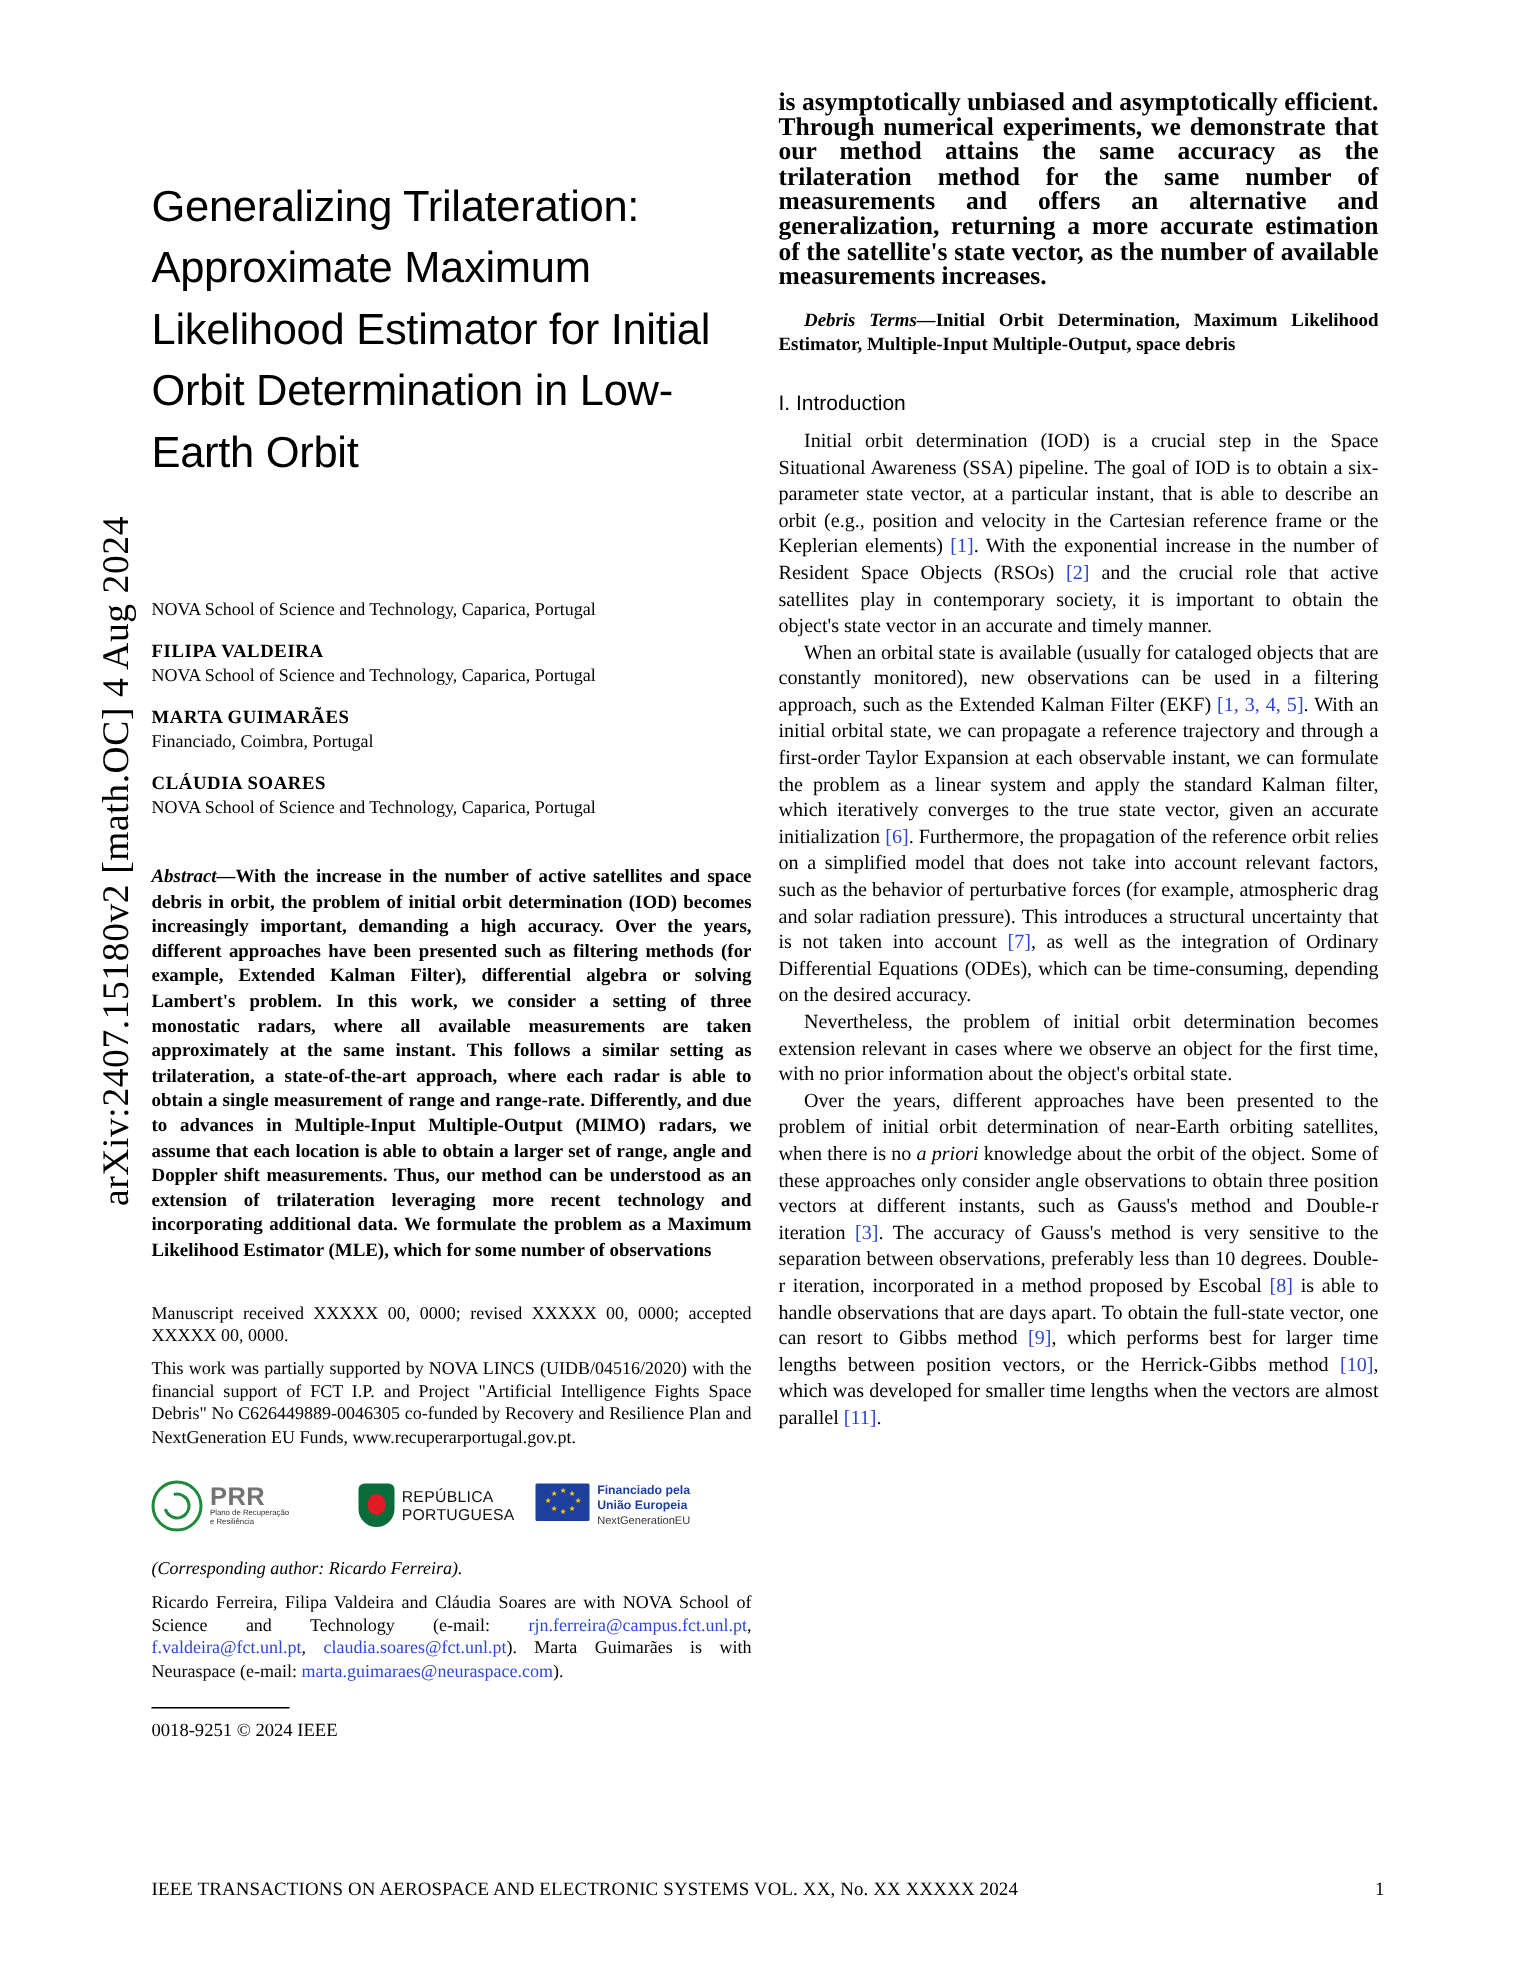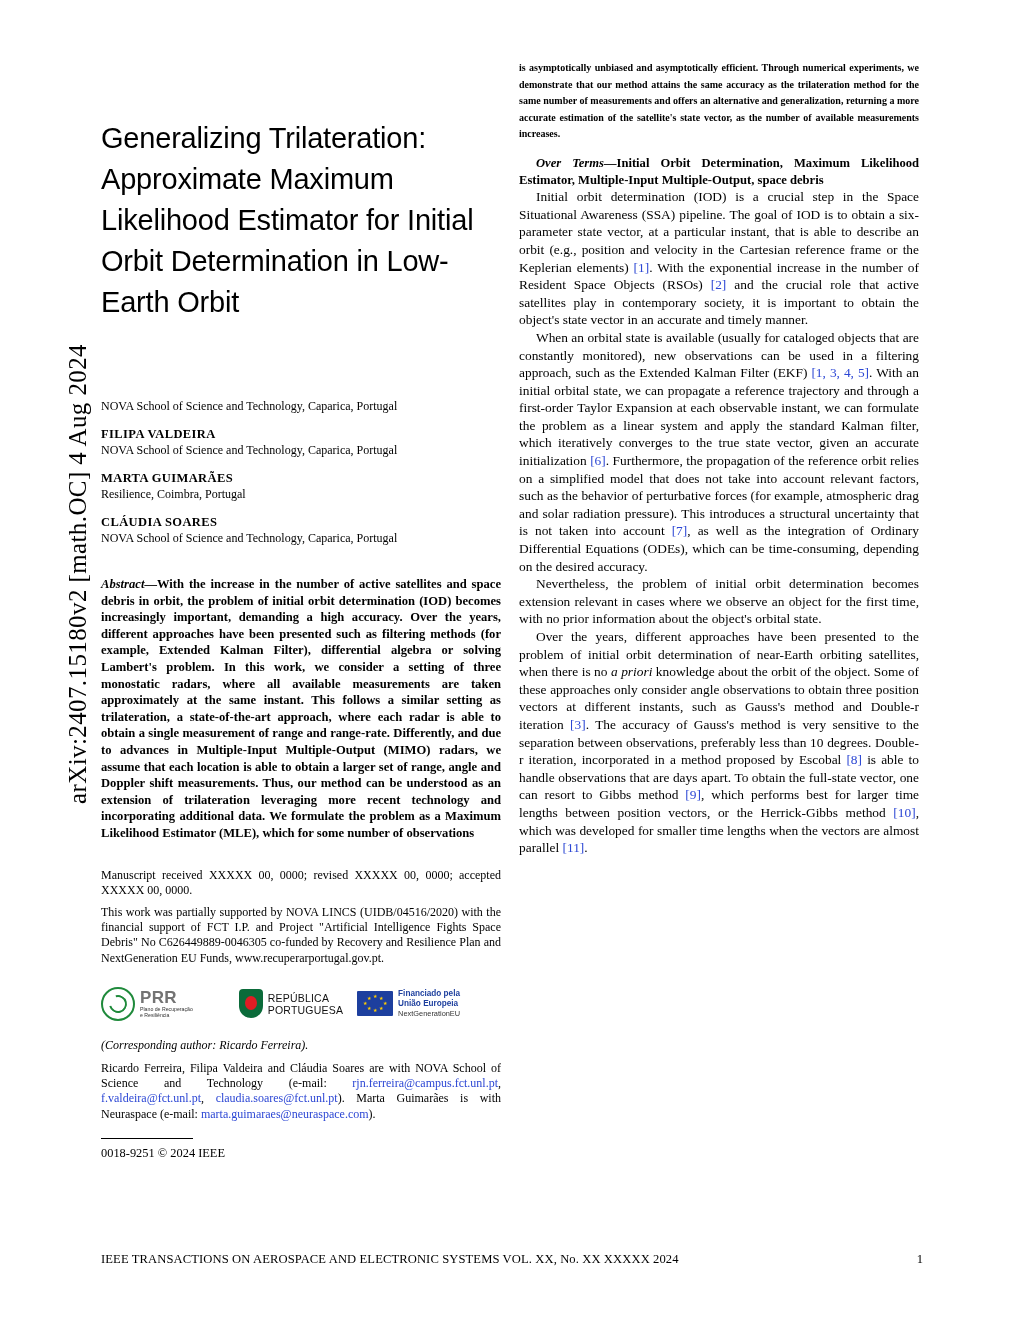--- a/index.html
+++ b/index.html
@@ -170,21 +170,20 @@
   .rep-text {
     font-family: "Liberation Sans", sans-serif;
     font-size: 10.5px;
     line-height: 12px;
     color: #111;
     font-weight: 500;
     letter-spacing: 0.2px;
   }
   .logo-eu {
     display: flex;
-    align-items: center;
     gap: 5px;
   }
   .eu-flag {
     width: 36px; height: 25px;
     background: #1d3f9e;
     position: relative;
     border-radius: 1px;
   }
   .eu-star {
     position: absolute;
@@ -221,21 +220,21 @@
   .body-p {
     font-family: "Liberation Serif", serif;
     font-size: 13.4px;
     line-height: 17.6px;
     text-align: justify;
     margin: 0;
     text-indent: 17px;
   }
   #abstract-tail {
     font-weight: bold;
-    font-size: 10px;
+    font-size: 17px;
     line-height: 16.6px;
     text-align: justify;
     text-indent: 0;
     margin: 0;
   }
   #index-terms {
     font-weight: bold;
     font-size: 12.6px;
     line-height: 16.6px;
     text-align: justify;
@@ -276,21 +275,21 @@
 
   <div class="col" id="col-left">
 
     <h1 id="paper-title">Generalizing Trilateration: Approximate Maximum Likelihood Estimator for Initial Orbit Determination in Low-Earth Orbit</h1>
 
     <div id="authors">
       <p class="author-affil">NOVA School of Science and Technology, Caparica, Portugal</p>
       <p class="author-name">FILIPA VALDEIRA</p>
       <p class="author-affil">NOVA School of Science and Technology, Caparica, Portugal</p>
       <p class="author-name">MARTA GUIMARÃES</p>
-      <p class="author-affil">Resilience, Coimbra, Portugal</p>
+      <p class="author-affil">Financiado, Coimbra, Portugal</p>
       <p class="author-name">CLÁUDIA SOARES</p>
       <p class="author-affil">NOVA School of Science and Technology, Caparica, Portugal</p>
     </div>
 
     <div id="abstract">
       <span class="lead">Abstract—</span><span>With the increase in the number of active satellites and space debris in orbit, the problem of initial orbit determination (IOD) becomes increasingly important, demanding a high accuracy. Over the years, different approaches have been presented such as filtering methods (for example, Extended Kalman Filter), differential algebra or solving Lambert's problem. In this work, we consider a setting of three monostatic radars, where all available measurements are taken approximately at the same instant. This follows a similar setting as trilateration, a state-of-the-art approach, where each radar is able to obtain a single measurement of range and range-rate. Differently, and due to advances in Multiple-Input Multiple-Output (MIMO) radars, we assume that each location is able to obtain a larger set of range, angle and Doppler shift measurements. Thus, our method can be understood as an extension of trilateration leveraging more recent technology and incorporating additional data. We formulate the problem as a Maximum Likelihood Estimator (MLE), which for some number of observations</span>
     </div>
 
     <div id="footnotes">
       <p class="fn-gap">Manuscript received XXXXX 00, 0000; revised XXXXX 00, 0000; accepted XXXXX 00, 0000.</p>
@@ -339,22 +338,23 @@
 
       <div id="issn-rule"></div>
       <div id="issn">0018-9251 © 2024 IEEE</div>
     </div>
   </div>
 
   <div class="col" id="col-right">
 
     <p id="abstract-tail">is asymptotically unbiased and asymptotically efficient. Through numerical experiments, we demonstrate that our method attains the same accuracy as the trilateration method for the same number of measurements and offers an alternative and generalization, returning a more accurate estimation of the satellite's state vector, as the number of available measurements increases.</p>
 
-    <p id="index-terms"><span class="lead">Over Terms—</span><span>Initial Orbit Determination, Maximum Likelihood Estimator, Multiple-Input Multiple-Output, space debris</span></p>
-
+    <p id="index-terms"><span class="lead">Debris Terms—</span><span>Initial Orbit Determination, Maximum Likelihood Estimator, Multiple-Input Multiple-Output, space debris</span></p>
+
+    <h2 id="section-intro">I.  Introduction</h2>
 
     <p class="body-p">Initial orbit determination (IOD) is a crucial step in the Space Situational Awareness (SSA) pipeline. The goal of IOD is to obtain a six-parameter state vector, at a particular instant, that is able to describe an orbit (e.g., position and velocity in the Cartesian reference frame or the Keplerian elements) <span class="cite">[1]</span>. With the exponential increase in the number of Resident Space Objects (RSOs) <span class="cite">[2]</span> and the crucial role that active satellites play in contemporary society, it is important to obtain the object's state vector in an accurate and timely manner.</p>
 
     <p class="body-p">When an orbital state is available (usually for cataloged objects that are constantly monitored), new observations can be used in a filtering approach, such as the Extended Kalman Filter (EKF) <span class="cite">[1, 3, 4, 5]</span>. With an initial orbital state, we can propagate a reference trajectory and through a first-order Taylor Expansion at each observable instant, we can formulate the problem as a linear system and apply the standard Kalman filter, which iteratively converges to the true state vector, given an accurate initialization <span class="cite">[6]</span>. Furthermore, the propagation of the reference orbit relies on a simplified model that does not take into account relevant factors, such as the behavior of perturbative forces (for example, atmospheric drag and solar radiation pressure). This introduces a structural uncertainty that is not taken into account <span class="cite">[7]</span>, as well as the integration of Ordinary Differential Equations (ODEs), which can be time-consuming, depending on the desired accuracy.</p>
 
     <p class="body-p">Nevertheless, the problem of initial orbit determination becomes extension relevant in cases where we observe an object for the first time, with no prior information about the object's orbital state.</p>
 
     <p class="body-p">Over the years, different approaches have been presented to the problem of initial orbit determination of near-Earth orbiting satellites, when there is no <span class="it">a priori</span> knowledge about the orbit of the object. Some of these approaches only consider angle observations to obtain three position vectors at different instants, such as Gauss's method and Double-r iteration <span class="cite">[3]</span>. The accuracy of Gauss's method is very sensitive to the separation between observations, preferably less than 10 degrees. Double-r iteration, incorporated in a method proposed by Escobal <span class="cite">[8]</span> is able to handle observations that are days apart. To obtain the full-state vector, one can resort to Gibbs method <span class="cite">[9]</span>, which performs best for larger time lengths between position vectors, or the Herrick-Gibbs method <span class="cite">[10]</span>, which was developed for smaller time lengths when the vectors are almost parallel <span class="cite">[11]</span>.</p>
   </div>
 

